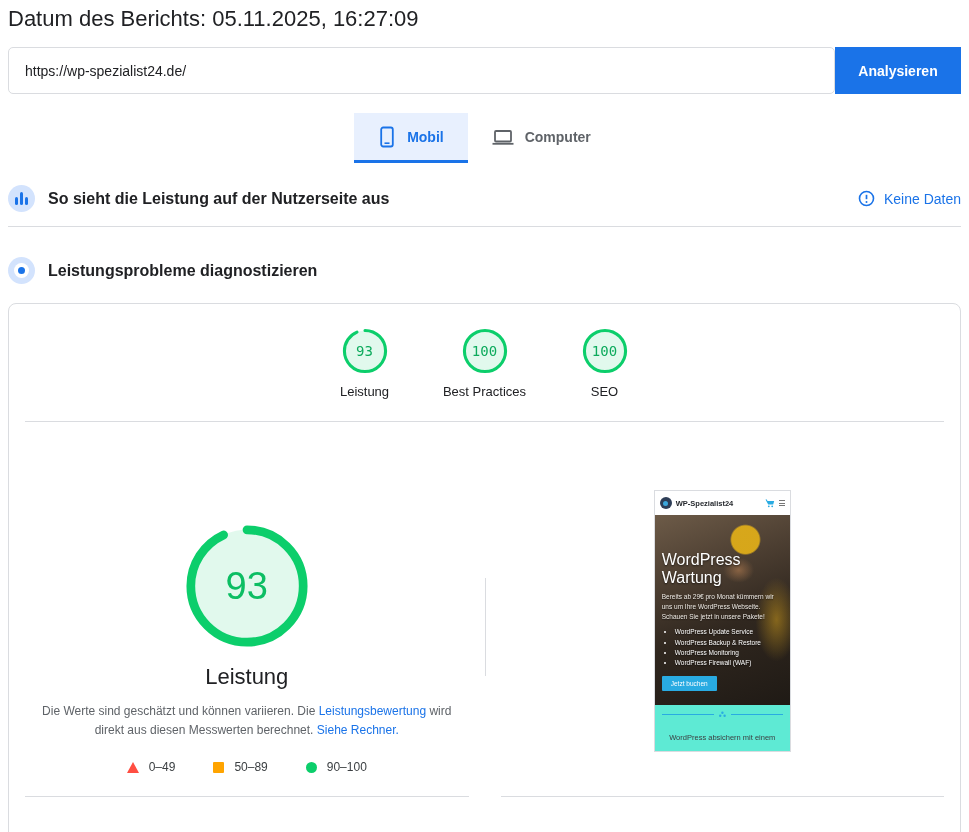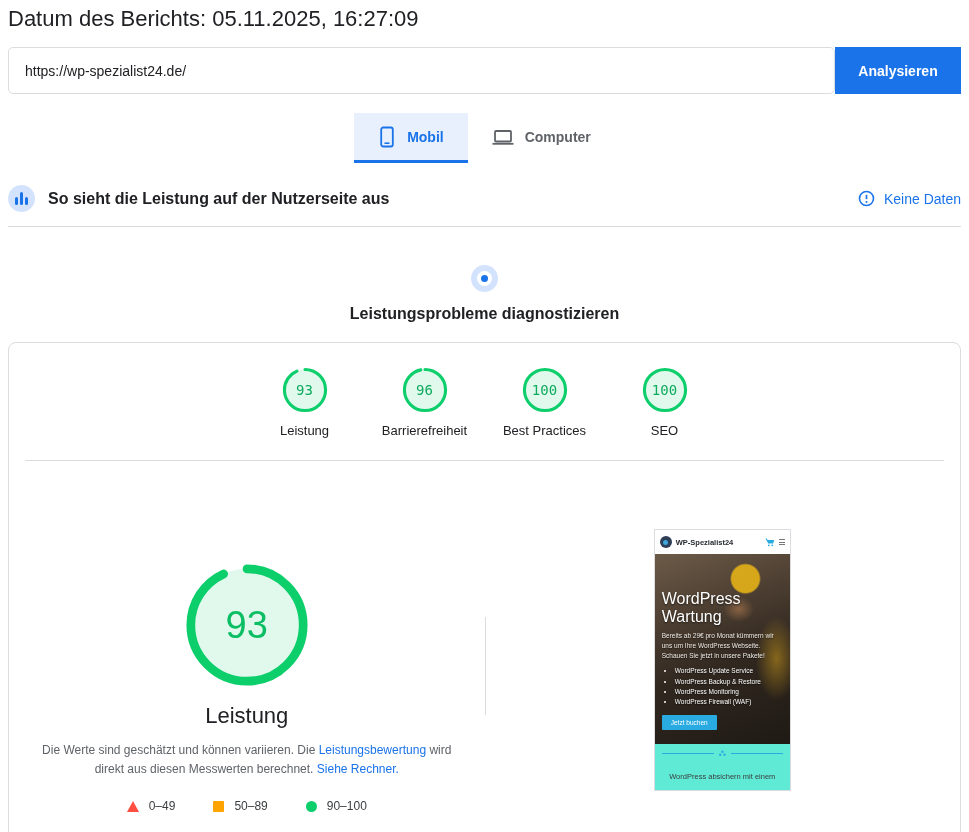--- a/index.html
+++ b/index.html
@@ -15,21 +15,21 @@
     border-radius:0; font-size:14px; font-weight:700; cursor:pointer; font-family:"Liberation Sans",sans-serif; }
 
   .tabs { margin-top:19px; display:flex; justify-content:center;text-align:right; }
   .tab { display:flex; align-items:center; gap:11px; height:50px; padding:0 24px; font-size:14px;
     font-weight:700; color:var(--text-gray,#5f6368); cursor:pointer; border-bottom:3px solid transparent; }
   .tab.active { color:var(--accent-blue,#1a73e8); background:var(--tab-active-bg,#e8f0fe);
     border-bottom:3px solid var(--accent-blue,#1a73e8); }
 
   .section-row { margin:0 8px; display:flex; align-items:center; gap:13px; }
   .sec1 { margin-top:22px; }
-  .sec2 { margin-top:38px;flex-direction:column; }
+  .sec2 { margin-top:30px; }
   .section-title { font-size:16px; font-weight:700; color:#202124; flex:1; }
   .badge-circle { width:27px; height:27px; border-radius:50%; background:#d3e3fd; position:relative; flex:0 0 27px; }
   .badge-circle .bars { position:absolute; left:7px; top:7px; display:flex; gap:2px; align-items:flex-end; height:13px; }
   .badge-circle .bars i { width:3px; background:var(--accent-blue,#1a73e8); border-radius:2px; display:block; }
   .badge-circle .bars i:nth-child(1){ height:8px; }
   .badge-circle .bars i:nth-child(2){ height:13px; }
   .badge-circle .bars i:nth-child(3){ height:8px; }
   .badge-circle .dot-outer { position:absolute; left:6px; top:6px; width:15px; height:15px; border-radius:50%;
     background:#fff; }
   .badge-circle .dot-inner { position:absolute; left:10px; top:10px; width:7px; height:7px; border-radius:50%;
@@ -167,30 +167,20 @@
   <div class="summary-row">
     <div class="summary-item">
       <div class="mini-gauge">
         <svg viewBox="0 0 56 56">
             <circle class="gauge-fill" cx="28" cy="28" r="24"></circle>
             <circle class="gauge-arc" cx="28" cy="28" r="24" stroke-width="3.6" style="stroke-dasharray: 140.241, 150.796;"></circle>
           </svg>
         <span class="mini-score">93</span>
       </div>
       <span class="summary-label">Leistung</span>
-    </div>
-    <div class="summary-item">
-      <div class="mini-gauge">
-        <svg viewBox="0 0 56 56">
-            <circle class="gauge-fill" cx="28" cy="28" r="24"></circle>
-            <circle class="gauge-arc" cx="28" cy="28" r="24" stroke-width="3.6" style="stroke-dasharray: 144.765, 150.796;"></circle>
-          </svg>
-        <span class="mini-score">96</span>
-      </div>
-      <span class="summary-label">Barrierefreiheit</span>
     </div>
     <div class="summary-item">
       <div class="mini-gauge">
         <svg viewBox="0 0 56 56">
             <circle class="gauge-fill" cx="28" cy="28" r="24"></circle>
             <circle class="gauge-arc" cx="28" cy="28" r="24" stroke-width="3.6" style="stroke-dasharray: 150.796, 150.796;"></circle>
           </svg>
         <span class="mini-score">100</span>
       </div>
       <span class="summary-label">Best Practices</span>

